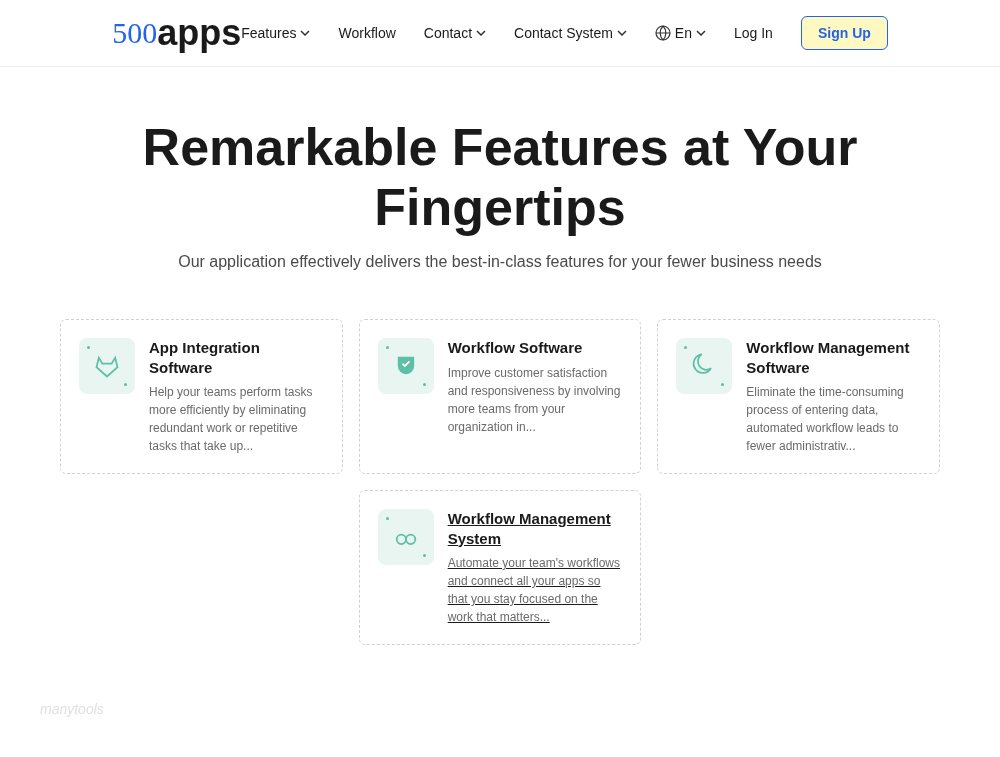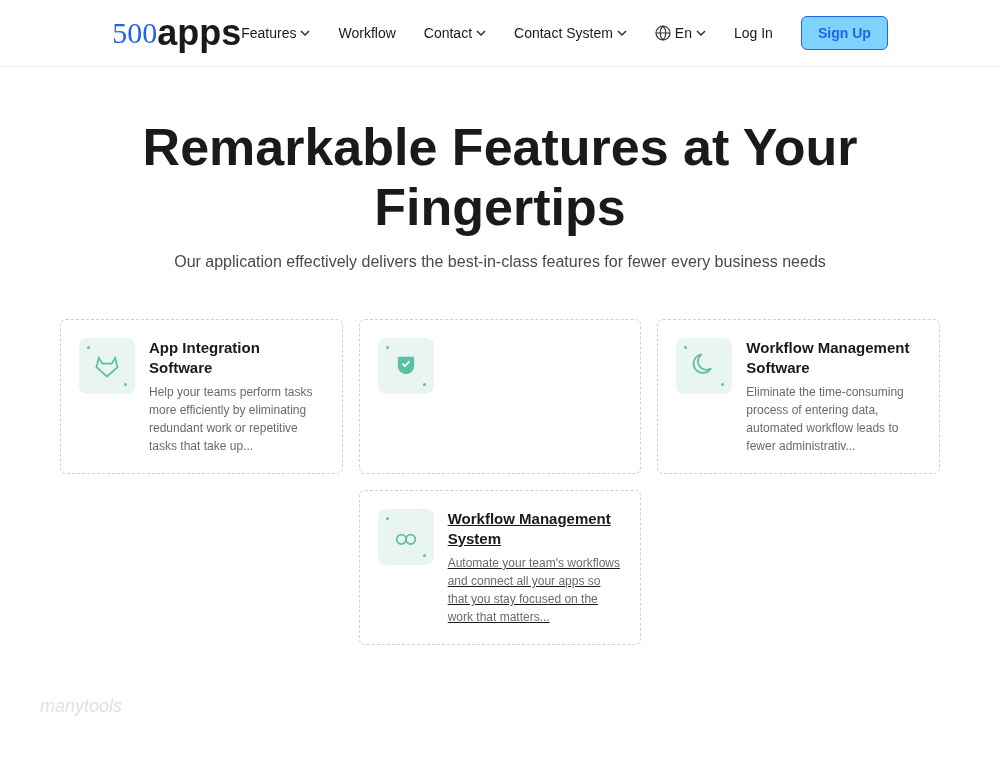--- a/index.html
+++ b/index.html
@@ -7,21 +7,21 @@
     
     .header { display: flex; align-items: center; justify-content: center; padding: 12px 32px; border-bottom: 1px solid #f0f0f0; }
     .logo { display: flex; align-items: center; }
     .logo-text { font-size: 36px; font-weight: 700; color: #1a1a1a; }
     .logo-500 { color: #2563eb; font-family: cursive; font-size: 30px; }
     .nav { display: flex; align-items: center; gap: 28px; font-size: 14px; font-weight: 500; }
     .nav-item { display: flex; align-items: center; gap: 4px; cursor: pointer; color: #1a1a1a; }
     .chevron { width: 10px; height: 6px; }
     .lang { display: flex; align-items: center; gap: 4px; }
     .globe { width: 16px; height: 16px; }
-    .signup-btn { border: 1.5px solid #2563eb; color: #2563eb; padding: 8px 16px; border-radius: 6px; font-weight: 600; font-size: 14px; cursor: pointer; background: #7dd3fc; }
+    .signup-btn { border: 1.5px solid #2563eb; color: #2563eb; padding: 8px 16px; border-radius: 6px; font-weight: 600; font-size: 14px; cursor: pointer; background: #fef9c3; }
     
     .main { padding: 50px 60px 60px; }
     .title { font-size: 52px; font-weight: 800; text-align: center; color: #1a1a1a; margin-bottom: 16px; }
     .subtitle { font-size: 16px; text-align: center; color: #4a4a4a; margin-bottom: 48px; }
     
     .cards { display: grid; grid-template-columns: repeat(3, 1fr); gap: 16px; margin-bottom: 16px; }
     .cards-row2 { display: grid; grid-template-columns: repeat(3, 1fr); gap: 16px; text-decoration: underline; }
     .card { border: 1px dashed #d0d0d0; border-radius: 6px; padding: 18px; display: flex; gap: 14px; align-items: flex-start; }
     .card-empty { visibility: hidden; }
     .card-icon { width: 56px; height: 56px; background: #e8f5f0; border-radius: 8px; display: flex; align-items: center; justify-content: center; flex-shrink: 0; position: relative; }
@@ -33,21 +33,21 @@
     .card-title { font-size: 15px; font-weight: 700; color: #1a1a1a; margin-bottom: 6px; line-height: 1.3; }
     .card-desc { font-size: 12px; color: #6a6a6a; line-height: 1.5; }
     
     .testimonials { display: flex; gap: 16px; padding: 0 60px; margin-top: 90px; }
     .testimonial-left { background: #f1effc; border-radius: 10px; padding: 90px 40px 40px; width: 350px; }
     .testimonial-right { flex: 1; background: #fff; border-radius: 10px; padding: 40px; position: relative; border: 1px solid #f5f5f5; }
     .quote-badge { width: 40px; height: 40px; background: #2563eb; border-radius: 6px; display: flex; align-items: center; justify-content: center; margin-bottom: 30px; }
     .nav-arrows { position: absolute; top: 40px; right: 40px; display: flex; gap: 10px; }
     .arrow-btn { width: 36px; height: 36px; border: 1px solid #e5e5e5; border-radius: 50%; background: #fff; display: flex; align-items: center; justify-content: center; cursor: pointer; color: #888; }
     
-    .watermark { position: fixed; bottom: 40px; left: 40px; font-size: 18px; color: #ccc; font-style: italic; font-weight: 300; opacity: 0.6; }
+    .watermark { position: fixed; bottom: 40px; left: 40px; font-size: 14px; color: #ccc; font-style: italic; font-weight: 300; opacity: 0.6; }
   </style>
 </head>
 <body>
 
 <header class="header">
   <div class="logo">
     <span class="logo-500">500</span>
       <span class="logo-text">apps</span>
   </div>
   <nav class="nav">
@@ -84,40 +84,44 @@
     </div>
     <div class="nav-item">
       <span>Log In</span>
     </div>
     <button class="signup-btn">Sign Up</button>
   </nav>
 </header>
 
 <section class="main">
   <h1 class="title">Remarkable Features at Your Fingertips</h1>
-  <p class="subtitle">Our application effectively delivers the best-in-class features for fewer every business needs</p>
+  <p class="subtitle">Our application effectively delivers the best-in-class features for your fewer business needs</p>
 
   <div class="cards">
     <div class="card">
       <div class="card-icon">
         <svg class="icon-svg" viewBox="0 0 24 24">
             <path d="M12 21l-9-8 2-8 3 5h8l3-5 2 8z" fill="none" stroke="#5dbfa5" stroke-width="1.5"></path>
           </svg>
       </div>
       <div class="card-content">
         <div class="card-title">App Integration Software</div>
         <div class="card-desc">Help your teams perform tasks more efficiently by eliminating redundant work or repetitive tasks that take up...</div>
       </div>
     </div>
     <div class="card">
       <div class="card-icon">
         <svg class="icon-svg" viewBox="0 0 24 24">
             <path d="M5 4h14v8a7 7 0 01-14 0z" fill="#5dbfa5"></path>
             <path d="M9 10l2 2 4-4" stroke="#fff" stroke-width="1.5" fill="none"></path>
           </svg>
+      </div>
+      <div class="card-content">
+        <div class="card-title">Workflow Software</div>
+        <div class="card-desc">Improve customer satisfaction and responsiveness by involving more teams from your organization in...</div>
       </div>
     </div>
     <div class="card">
       <div class="card-icon">
         <svg class="icon-svg" viewBox="0 0 24 24">
             <path d="M18 14a8 8 0 11-8-12 6 6 0 008 12z" fill="none" stroke="#5dbfa5" stroke-width="1.5"></path>
           </svg>
       </div>
       <div class="card-content">
         <div class="card-title">Workflow Management Software</div>

